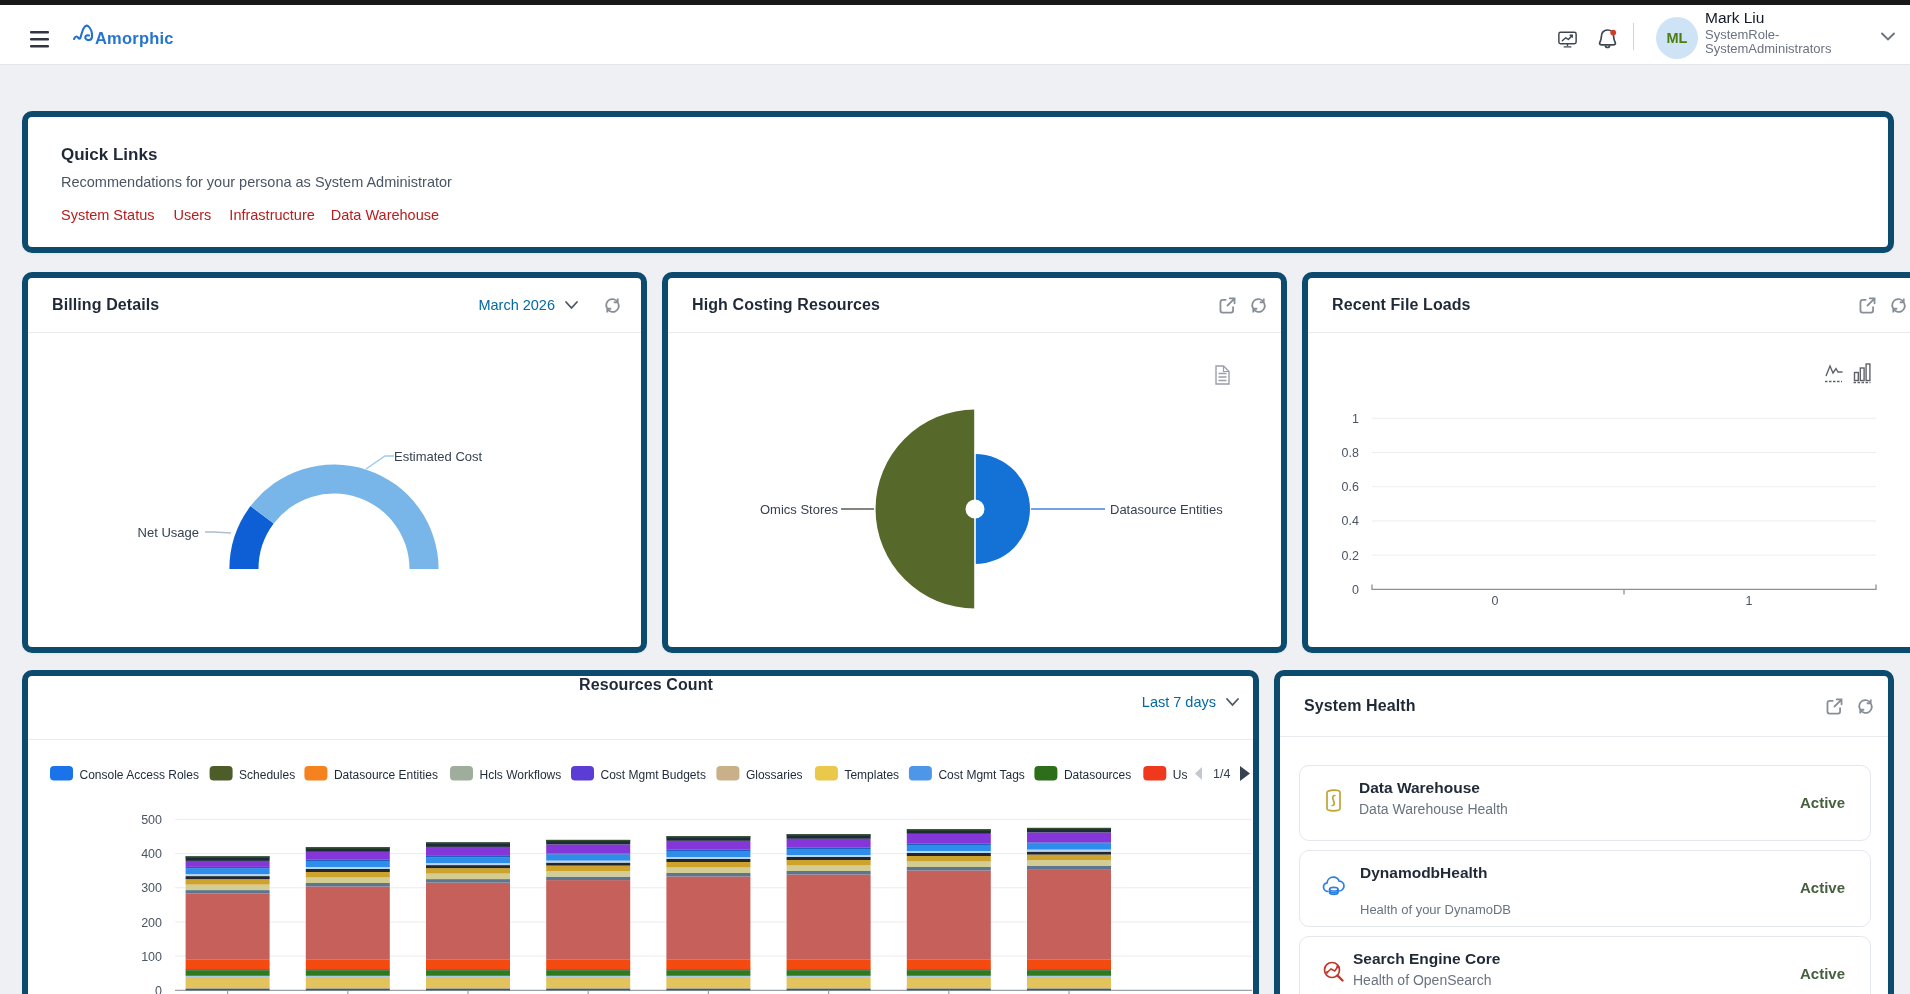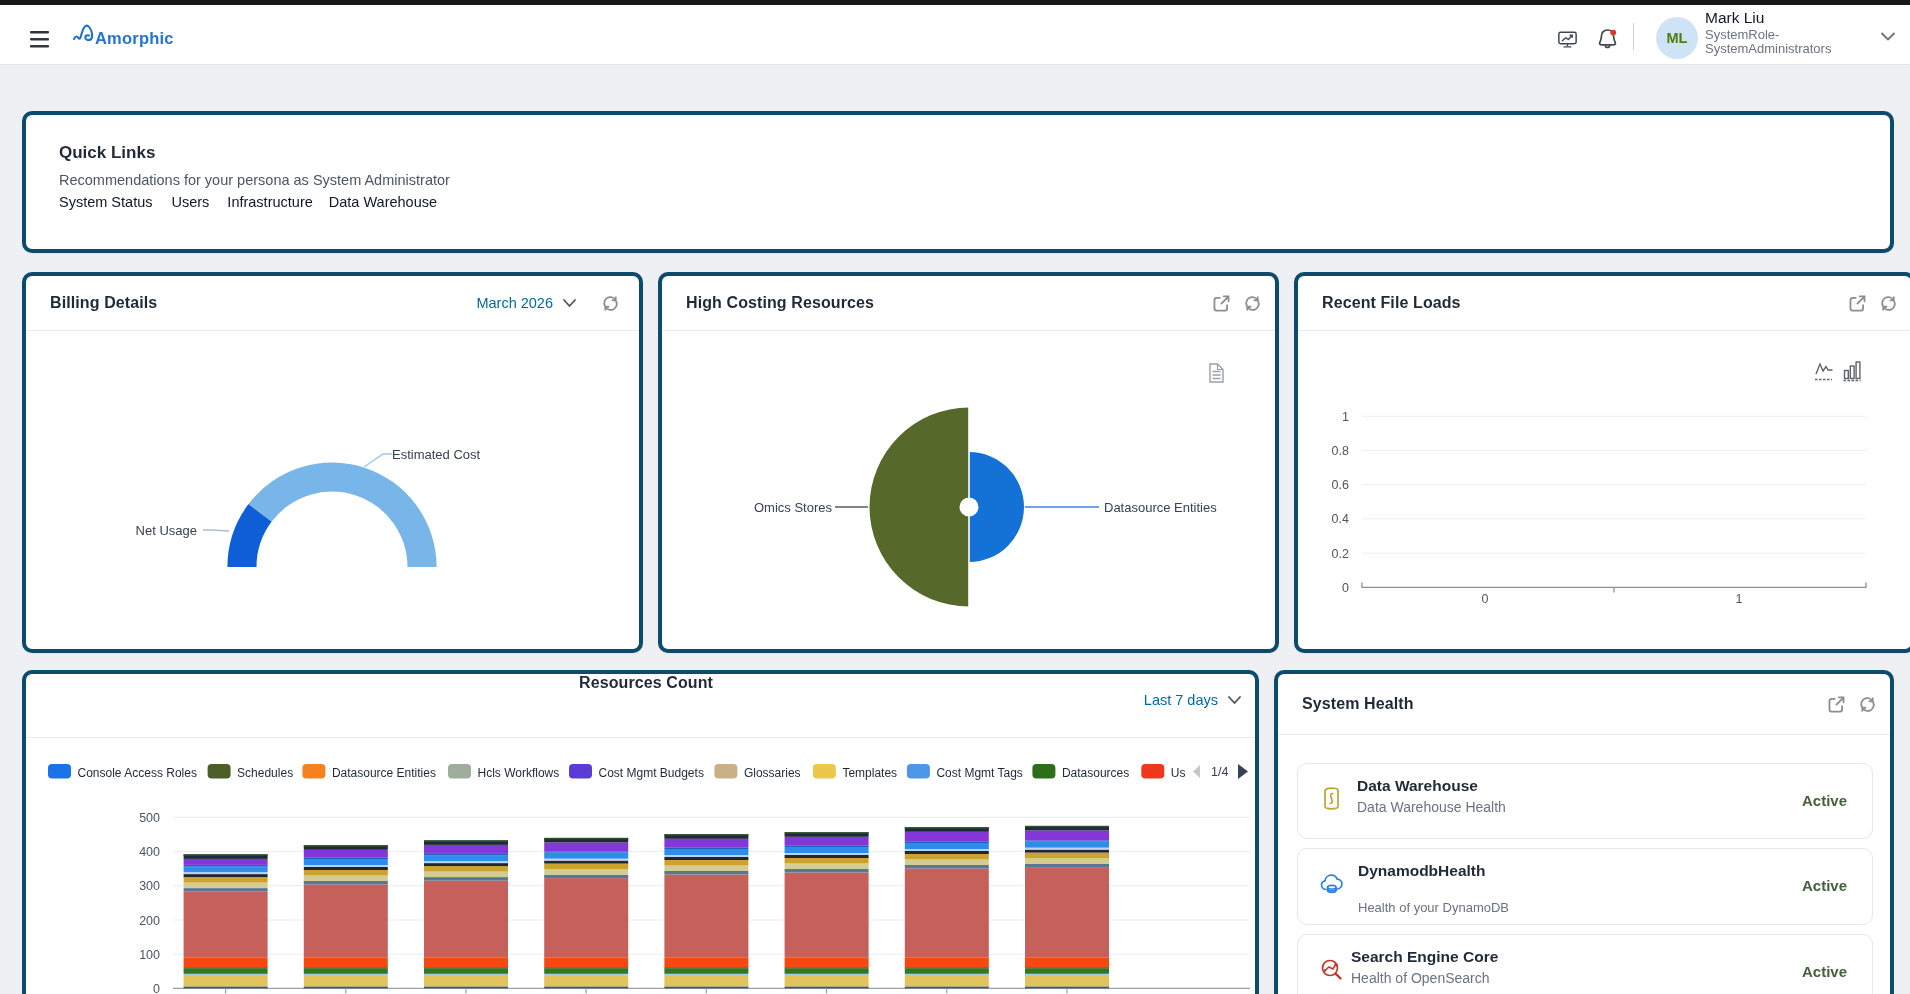--- a/index.html
+++ b/index.html
@@ -1,20 +1,20 @@
 <!DOCTYPE html>
 <html><head>
 <meta charset="utf-8">
 <style>
 * { margin:0; padding:0; box-sizing:border-box; }
 html,body { width:1910px; height:994px; overflow:hidden; }
 body { background:#eef0f4; font-family:"Liberation Sans", sans-serif; color:#1f2937; }
 .topbar { height:5px; background:#181818; }
 .nav { height:60px; background:#fff; border-bottom:1px solid #e2e5e9; position:relative; }
-.card { background:#fff; border-radius:10px; border:4px solid #0c4a6e; box-shadow:0 1px 2px rgba(30,40,60,.05); position:relative; }
+.card { background:#fff; border-radius:10px; border:6px solid #0c4a6e; box-shadow:0 1px 2px rgba(30,40,60,.05); position:relative; }
 .chead { height:55px; border-bottom:1px solid #e8eaed; display:flex; align-items:center; padding:0 13px 0 16px; }
 .chead h2 { font-size:16px; font-weight:700; color:#1f2937; letter-spacing:.1px;margin-left:8px; }
 .hright { margin-left:auto; display:flex; align-items:center; gap:12px; color:#6b7280; }
 .icon16 { width:19px; height:19px; display:block; }
 main { padding:0 16px 0 22px; }
 .row2 { display:flex; gap:15px; margin-top:19px; }
 .row2 .card { height:381px; }
 .row3 { display:flex; gap:15px; margin-top:17px; }
 svg text { font-family:"Liberation Sans", sans-serif; }
 .seltext { font-size:14.5px; color:#0369a1; display:flex; align-items:center; gap:9px; }
@@ -54,21 +54,21 @@
   <svg style="position:absolute;left:1880px;top:26px" width="16" height="11" viewBox="0 0 16 11" fill="none" stroke="#6b7280" stroke-width="1.9" stroke-linecap="round">
       <path d="M2 2.5 L8 8.5 L14 2.5"></path>
     </svg>
 </div>
 <main>
 
   <div class="card" style="margin-top:46px;height:142px;">
     <div style="padding:28px 33px;">
       <div style="font-size:17px;font-weight:700;color:#1f2937;">Quick Links</div>
       <div style="font-size:14.5px;color:#4b5563;margin-top:9px;">Recommendations for your persona as System Administrator</div>
-      <div style="font-size:14.5px;color:#0f172a;margin-top:6px;font-weight:400;">
+      <div style="font-size:14.5px;color:#b91c1c;margin-top:17px;font-weight:400;">
         <span style="margin-right:19px;">System Status</span><span style="margin-right:18px;">Users</span><span style="margin-right:16px;">Infrastructure</span><span>Data Warehouse</span>
       </div>
     </div>
   </div>
   <div class="row2">
 
     <div class="card" style="flex:1;">
       <div class="chead" style="padding-right:19px;">
           <h2>Billing Details</h2>
         <div class="hright">

